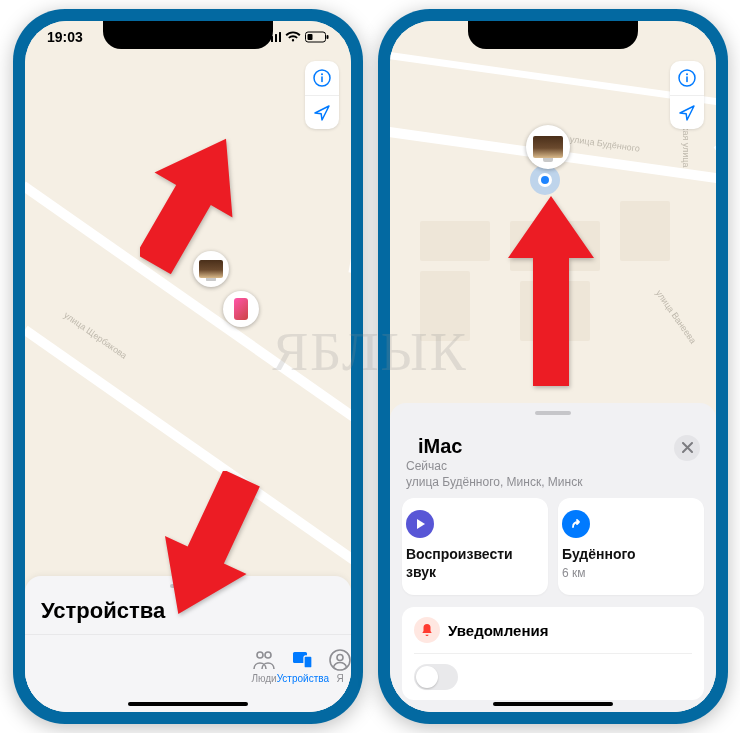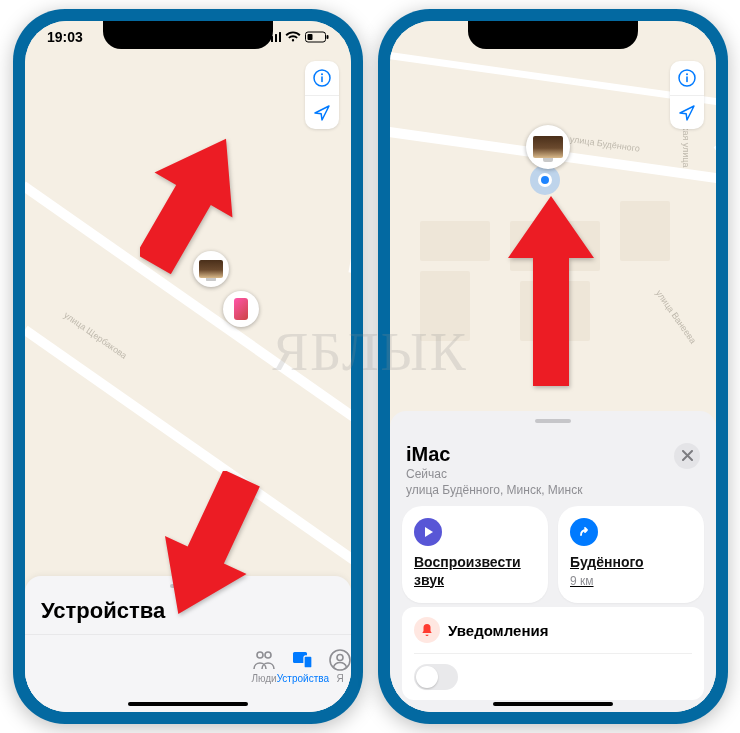--- a/index.html
+++ b/index.html
@@ -51,31 +51,31 @@
   .tabbar { display:flex; justify-content:flex-end; align-items:flex-end; height:64px; padding-bottom:14px; border-top:1px solid rgba(0,0,0,.05); background:#f5f5f7; }
   .tab { display:flex; flex-direction:column; align-items:center; gap:2px; font-size:10px; color:#8e8e93; }
   .tab.active { color:#007aff; }
   .tab .ticon { height:22px; display:flex; align-items:center; }
 
   .home-ind { position:absolute; bottom:6px; left:50%; transform:translateX(-50%); width:120px; height:4px; border-radius:2px; background:#000; z-index:60; }
 
   
   .detail { position:absolute; left:0; right:0; bottom:0; background:#f1f1f3; border-radius:16px 16px 0 0; z-index:35; padding:0 12px 12px; }
   .detail .hdr { position:relative; padding:10px 4px 8px; }
-  .detail h2 { font-size:20px; font-weight:700; }
+  .detail h2 { font-size:20px; font-weight:700;margin-left:12px; }
   .detail .sub { font-size:12px; color:#8e8e93; line-height:1.35; }
   .detail .close { position:absolute; top:10px; right:4px; width:26px; height:26px; border-radius:50%; background:#e4e4e7; color:#7c7c80; display:flex; align-items:center; justify-content:center; font-size:15px; }
 
   .cards { display:flex; gap:10px; }
-  .card { flex:1; background:#fff; border-radius:20px; padding:12px 12px 14px; box-shadow:0 1px 2px rgba(0,0,0,.04);text-decoration:underline; }
+  .card { flex:1; background:#fff; border-radius:12px; padding:12px 4px 14px; box-shadow:0 1px 2px rgba(0,0,0,.04); }
   .card .cicon { width:28px; height:28px; border-radius:50%; display:flex; align-items:center; justify-content:center; margin-bottom:8px; color:#fff; }
   .card .ctitle { font-size:14px; font-weight:600; color:#111; line-height:1.25; }
   .card .csub { font-size:12px; color:#8e8e93; margin-top:2px; }
 
-  .notif { margin-top:4px; background:#fff; border-radius:12px; padding:10px 12px 0; }
+  .notif { margin-top:12px; background:#fff; border-radius:12px; padding:10px 12px 0; }
   .notif .nh { display:flex; align-items:center; gap:8px; padding-bottom:10px; }
   .notif .nicon { width:26px; height:26px; border-radius:50%; background:#ffe7e1; display:flex; align-items:center; justify-content:center; }
   .notif .ntitle { font-size:15px; font-weight:600; }
   .notif .nrow { display:flex; justify-content:space-between; align-items:center; padding:10px 0; border-top:1px solid #efefef; color:#bdbdc2; font-size:14px; }
   .switch { width:44px; height:26px; border-radius:13px; background:#e9e9eb; position:relative; }
   .switch:after { content:''; position:absolute; top:2px; left:2px; width:22px; height:22px; border-radius:50%; background:#fff; box-shadow:0 1px 2px rgba(0,0,0,.2); }
 
   
   .arrow { position:absolute; z-index:45; }
   .arrow svg { display:block; filter: drop-shadow(1px 2px 2px rgba(0,0,0,.25)); }
@@ -265,21 +265,21 @@
             </div>
             <div class="ctitle">Воспроизвести звук</div>
           </div>
           <div class="card">
             <div class="cicon" style="background:#007aff;">
               <svg width="14" height="14" viewBox="0 0 14 14">
                   <path d="M4 10c0-3 2-5 6-5l-2-2m2 2l-2 2" fill="none" stroke="#fff" stroke-width="1.8" stroke-linecap="round" stroke-linejoin="round"></path>
                 </svg>
             </div>
             <div class="ctitle">Будённого</div>
-            <div class="csub">9 км</div>
+            <div class="csub">6 км</div>
           </div>
         </div>
         <div class="notif">
           <div class="nh">
             <div class="nicon">
               <svg width="14" height="14" viewBox="0 0 14 14">
                   <path d="M7 1a3.5 3.5 0 013.5 3.5V8l1.2 2H2.3L3.5 8V4.5A3.5 3.5 0 017 1zm0 12a1.6 1.6 0 01-1.6-1.3h3.2A1.6 1.6 0 017 13z" fill="#ff3b30"></path>
                 </svg>
             </div>
             <div class="ntitle">Уведомления</div>

